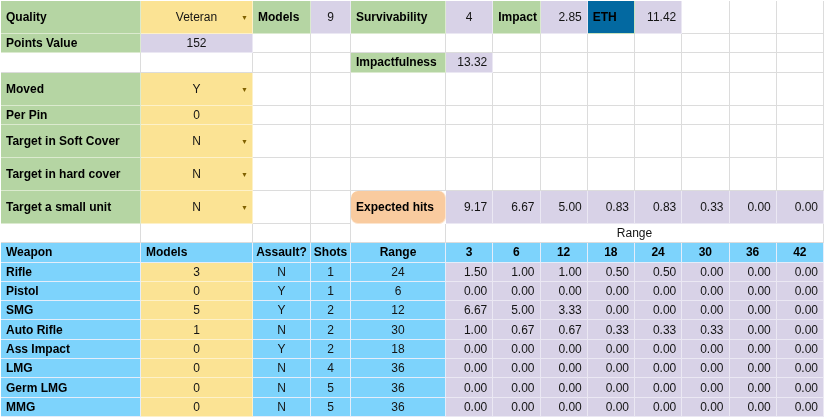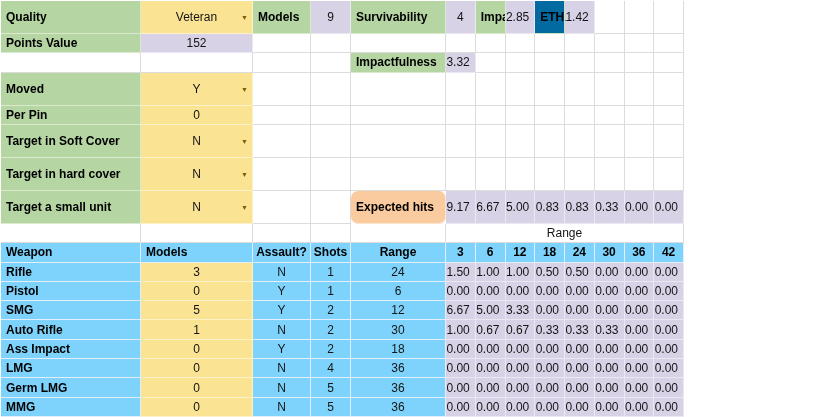--- a/index.html
+++ b/index.html
@@ -1,17 +1,17 @@
 <!DOCTYPE html>
 <html><head>
 <meta charset="utf-8">
 <style>
   html,body{margin:0;padding:0;background:#ffffff;}
   #sheet{
-    width:684px;height:417px;box-sizing:border-box;
+    width:824px;height:417px;box-sizing:border-box;
     padding:1px 0 0 1px;background:#ffffff;
     display:grid;
     grid-template-columns:140px 112px 58px 40px 95px repeat(8,1fr);
     grid-template-rows:repeat(18,1fr);
     font-family:"Liberation Sans",sans-serif;
     font-size:12px;color:#141414;
   }
   .c{
     box-sizing:border-box;display:flex;align-items:center;
     border-right:1px solid #dcdcdc;border-bottom:1px solid #dcdcdc;

